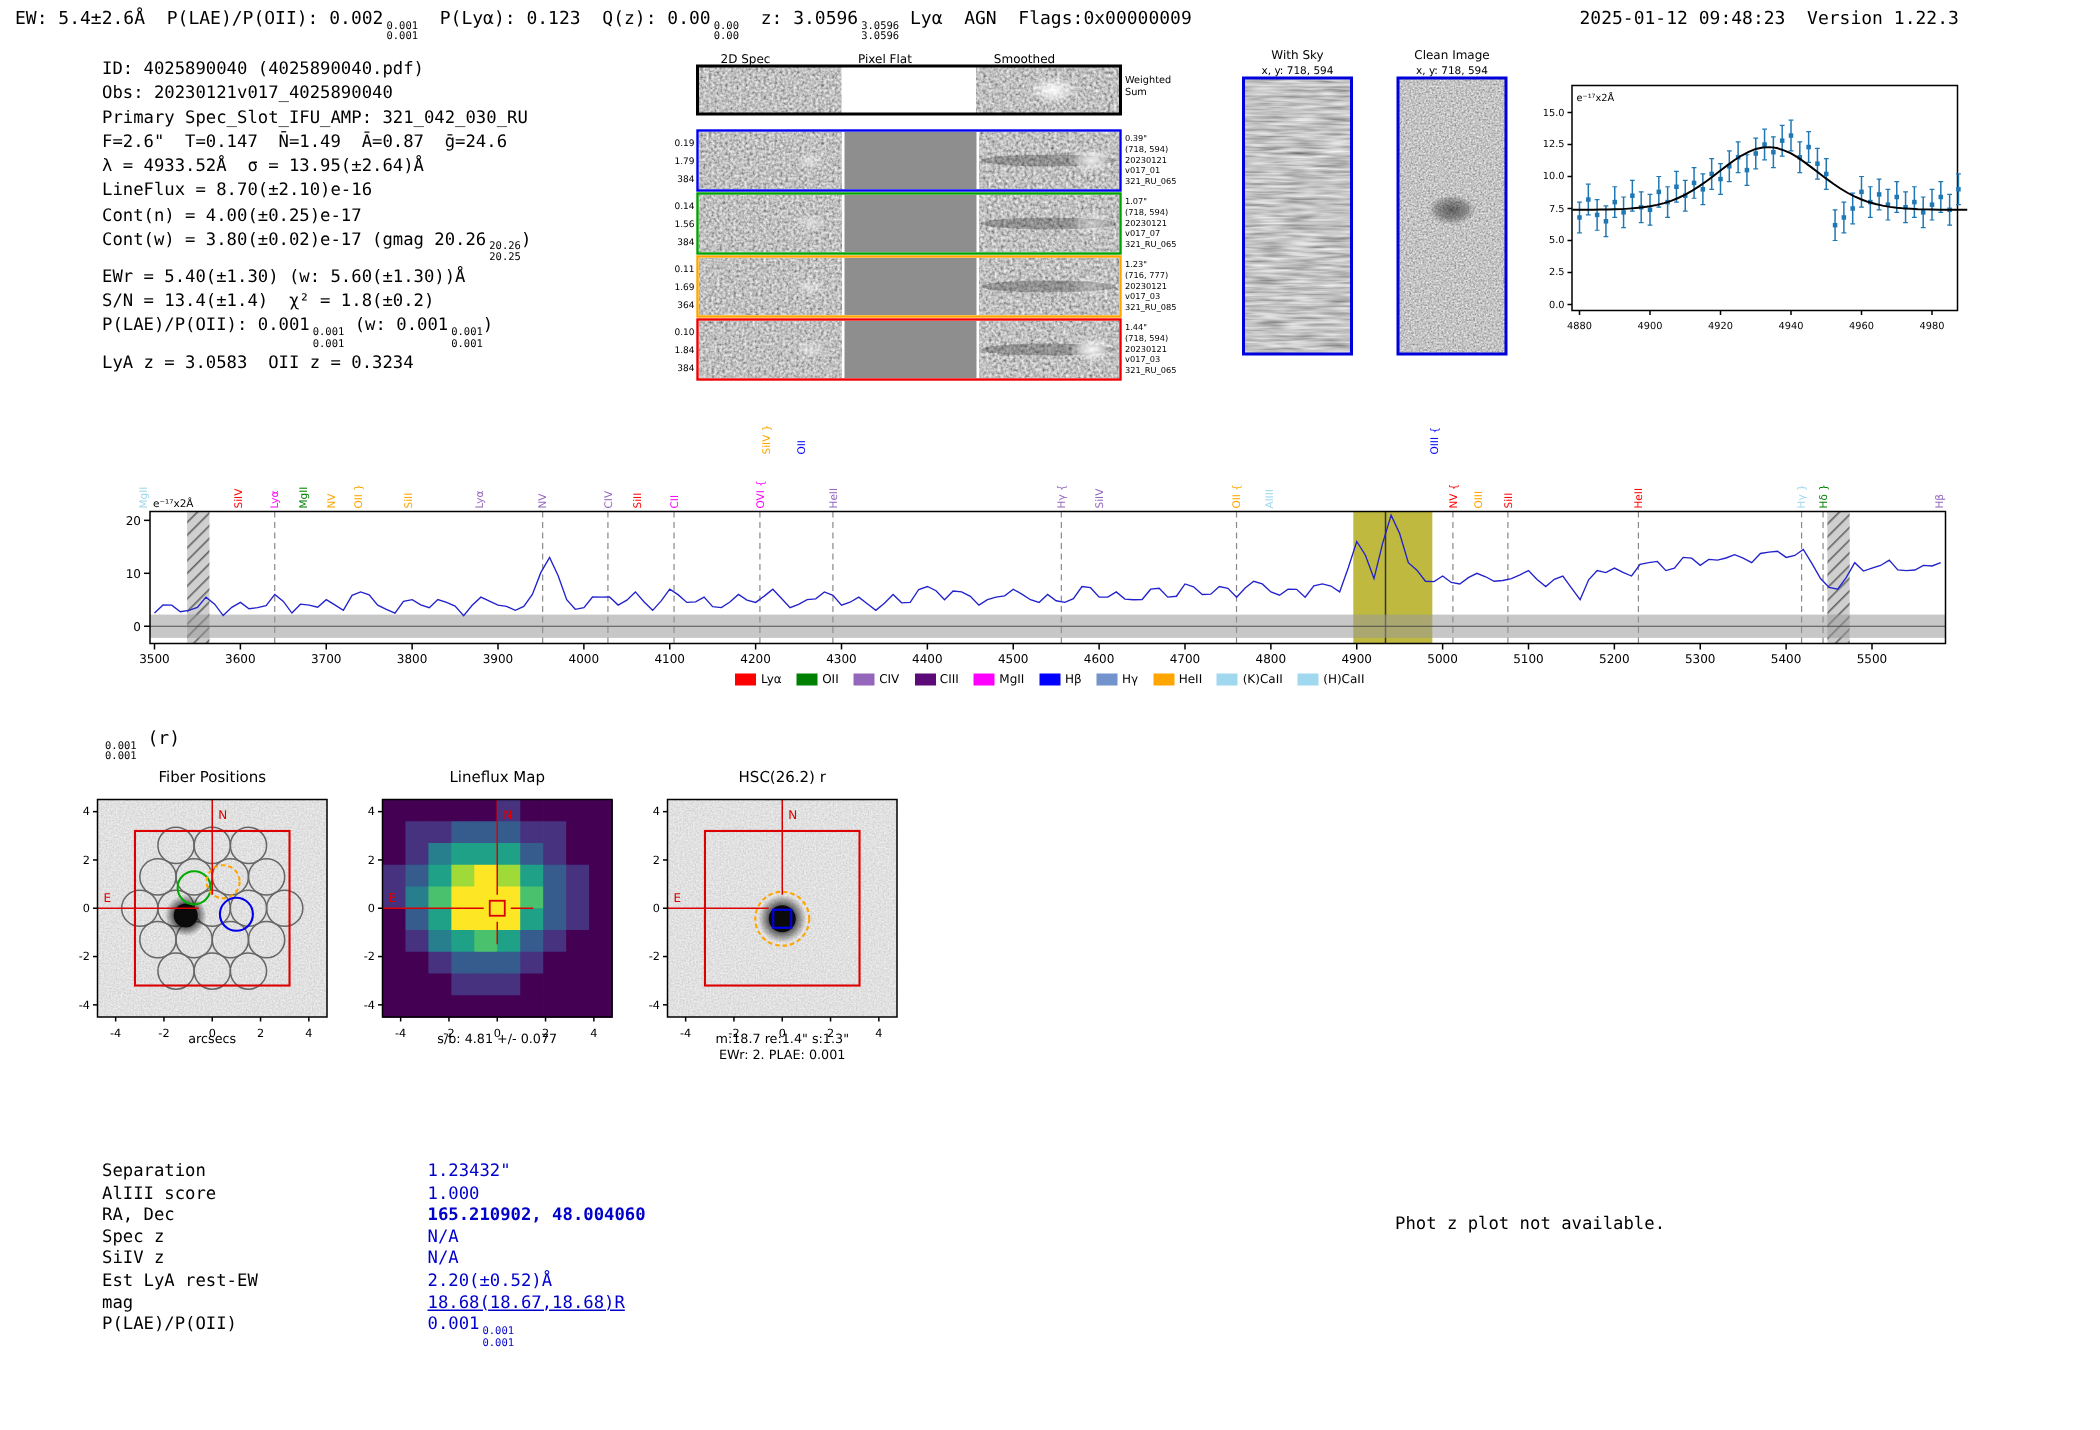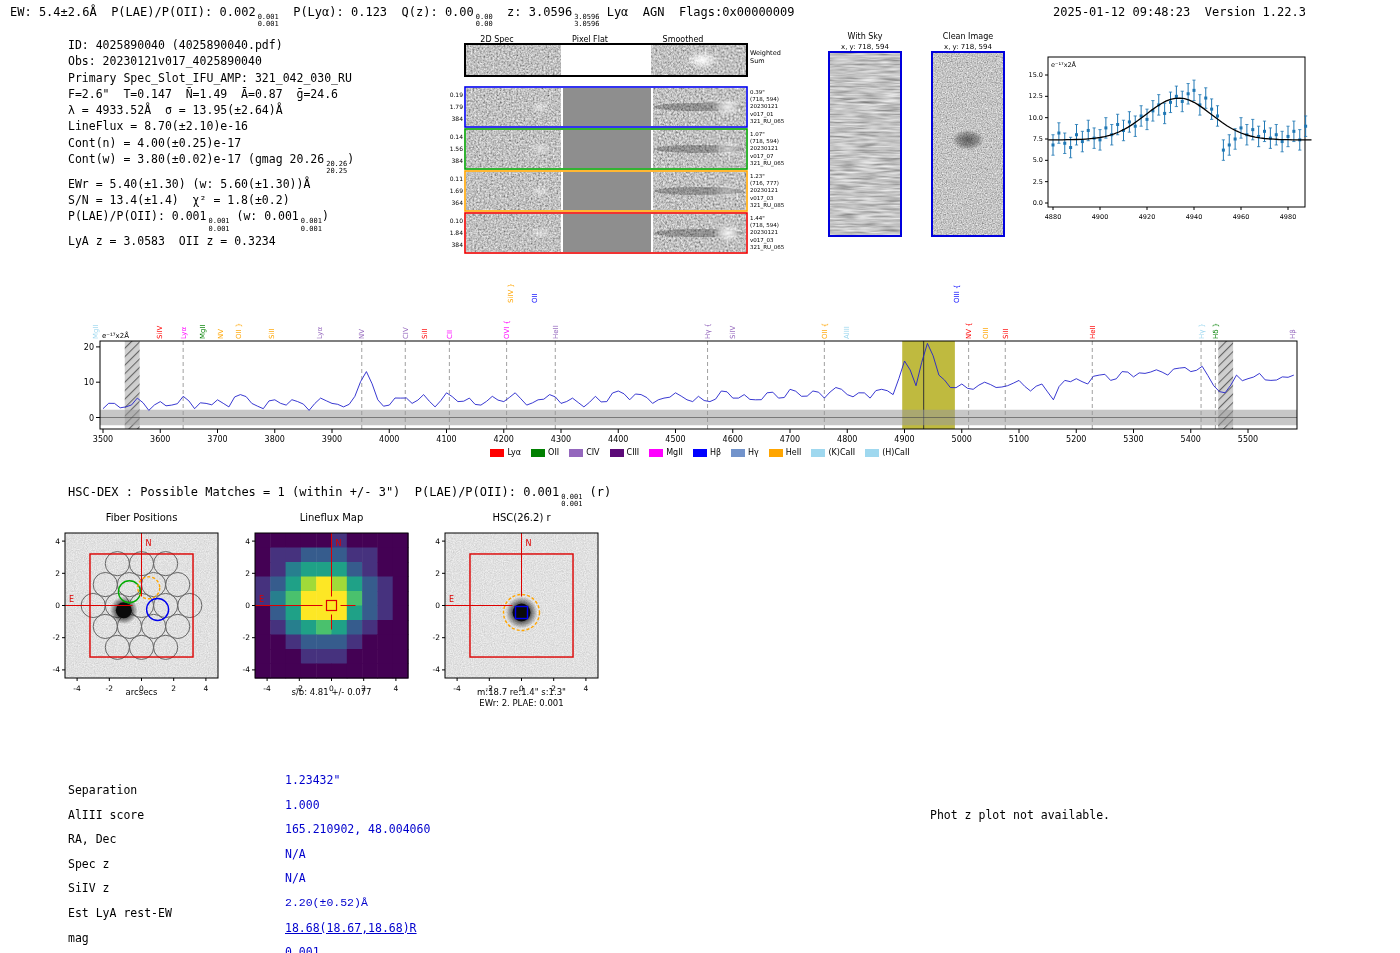--- a/index.html
+++ b/index.html
@@ -5,21 +5,21 @@
   *{margin:0;padding:0;box-sizing:border-box;}
   html,body{width:1400px;height:953px;background:#ffffff;}
   body{position:relative;font-family:"DejaVu Sans Mono",monospace;color:#000;overflow:hidden;}
   .abs{position:absolute;}
   #header-left{top:5px;left:10px;font-size:12px;white-space:pre;}
   #header-right{top:5px;left:1053px;font-size:12px;white-space:pre;}
   #info-block{top:37px;left:68px;font-size:11.5px;line-height:16.3px;white-space:pre;}
   #hsc-line{top:485px;left:68px;font-size:12px;white-space:pre;}
   #match-table{top:773px;left:68px;font-size:11.5px;line-height:14.6px;}
   .trow{display:flex;}
-  .tlabel{width:217px;display:inline-block;white-space:pre;margin-top:10px;}
+  .tlabel{width:217px;display:inline-block;white-space:pre;}
   .tvalue{color:#0000cd;white-space:pre;}
   #photz-note{top:808px;left:930px;font-size:11.5px;}
   .frac{display:inline-flex;flex-direction:column;font-size:7px;line-height:1.05;vertical-align:-3px;margin-left:2px;text-align:left;}
   #legend{top:448px;left:0;width:1400px;display:flex;justify-content:center;gap:10px;align-items:center;font-family:"DejaVu Sans",sans-serif;font-size:8px;}
   .leg-item{display:flex;align-items:center;gap:3px;}
   .leg-swatch{width:14px;height:8px;display:inline-block;}
   svg text{font-family:"DejaVu Sans",sans-serif;}
 </style>
 </head>
 <body>
@@ -538,21 +538,21 @@
       <span class="leg-item">
         <span class="leg-swatch" style="background: rgb(159, 216, 239);"></span>
         <span>(K)CaII</span>
       </span>
       <span class="leg-item">
         <span class="leg-swatch" style="background: rgb(159, 216, 239);"></span>
         <span>(H)CaII</span>
       </span>
     </div>
 
-  <div id="hsc-line" class="abs"><span>HSC-DEX : Possible Matches = 1 (within +/- 3")  P(LAE)/P(OII): 0.001</span><span class="frac"><span>0.001</span><span>0.001</span></span><span> (r)</span></div>
+  <div id="hsc-line" class="abs"><span class="frac"><span>0.001</span><span>0.001</span></span><span> (r)</span></div>
 
   <svg id="cutouts-svg" class="abs" style="left:40px;top:505px" width="580" height="215">
       <rect x="25" y="28" width="153" height="145" filter="url(#noiseLight)"></rect>
       <circle cx="77.35" cy="58.63999999999999" r="12.075000000000001" fill="none" stroke="#666" stroke-width="1"></circle>
       <circle cx="101.5" cy="58.63999999999999" r="12.075000000000001" fill="none" stroke="#666" stroke-width="1"></circle>
       <circle cx="125.65" cy="58.63999999999999" r="12.075000000000001" fill="none" stroke="#666" stroke-width="1"></circle>
       <circle cx="65.275" cy="79.57" r="12.075000000000001" fill="none" stroke="#666" stroke-width="1"></circle>
       <circle cx="89.425" cy="79.57" r="12.075000000000001" fill="none" stroke="#666" stroke-width="1"></circle>
       <circle cx="113.575" cy="79.57" r="12.075000000000001" fill="none" stroke="#666" stroke-width="1"></circle>
       <circle cx="137.725" cy="79.57" r="12.075000000000001" fill="none" stroke="#666" stroke-width="1"></circle>
@@ -771,33 +771,33 @@
       <div class="trow">
         <span class="tlabel">Separation</span>
         <span class="tvalue" style="color: rgb(0, 0, 205);"><span>1.23432"</span></span>
       </div>
       <div class="trow">
         <span class="tlabel">AlIII score</span>
         <span class="tvalue" style="color: rgb(0, 0, 205);"><span>1.000</span></span>
       </div>
       <div class="trow">
         <span class="tlabel">RA, Dec</span>
-        <span class="tvalue" style="color: rgb(0, 0, 205);"><span>165.210902, 48.004060</span></span>
+        <span class="tvalue" style="color: rgb(0, 0, 205); font-weight: bold;"><span>165.210902, 48.004060</span></span>
       </div>
       <div class="trow">
         <span class="tlabel">Spec z</span>
         <span class="tvalue" style="color: rgb(0, 0, 205);"><span>N/A</span></span>
       </div>
       <div class="trow">
         <span class="tlabel">SiIV z</span>
         <span class="tvalue" style="color: rgb(0, 0, 205);"><span>N/A</span></span>
       </div>
       <div class="trow">
         <span class="tlabel">Est LyA rest-EW</span>
-        <span class="tvalue" style="color: rgb(0, 0, 205); font-family: Liberation Mono, monospace;"><span>2.20(±0.52)Å</span></span>
+        <span class="tvalue" style="color: rgb(0, 0, 205);"><span>2.20(±0.52)Å</span></span>
       </div>
       <div class="trow">
         <span class="tlabel">mag</span>
         <span class="tvalue" style="color: rgb(0, 0, 205); text-decoration: underline;"><span>18.68(18.67,18.68)R</span></span>
       </div>
       <div class="trow">
         <span class="tlabel">P(LAE)/P(OII)</span>
         <span class="tvalue" style="color: rgb(0, 0, 205);"><span>0.001</span><span class="frac"><span>0.001</span><span>0.001</span></span></span>
       </div>
     </div>

